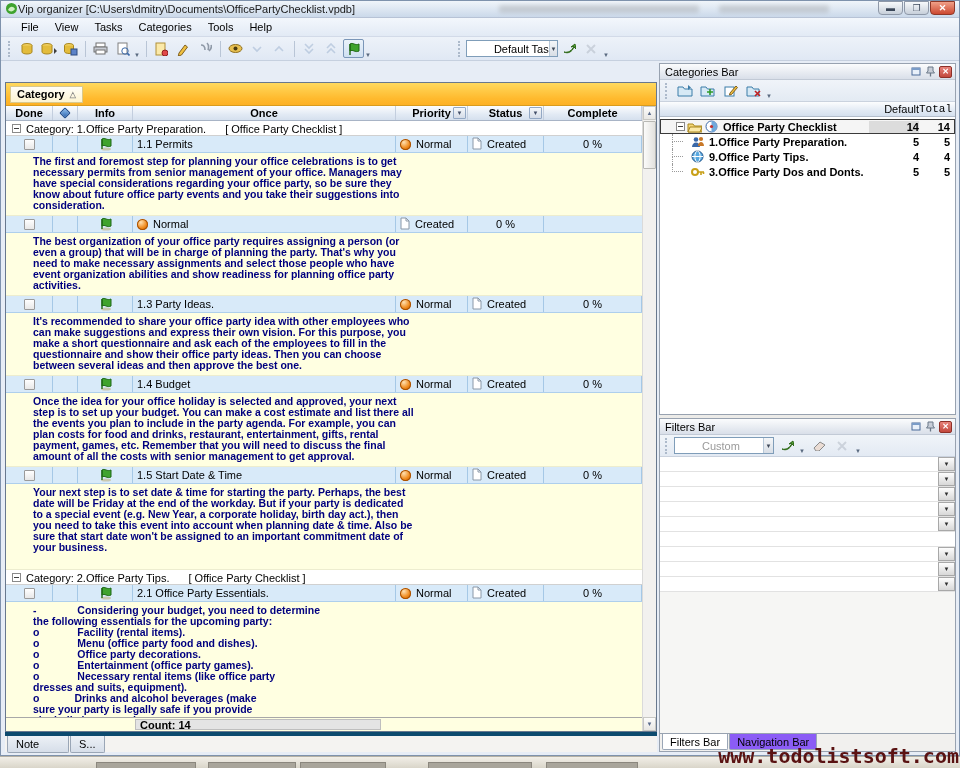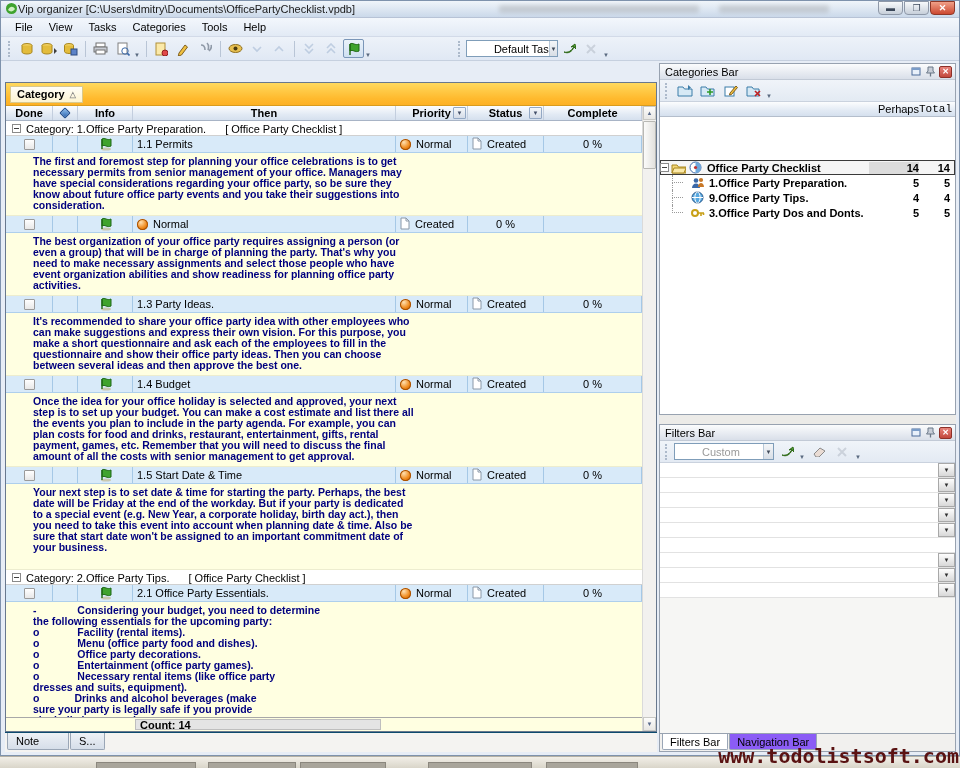--- a/index.html
+++ b/index.html
@@ -11,21 +11,21 @@
   .titlebar{position:relative;height:17px;background:linear-gradient(#F0F5FA,#CBD9EA);
             border-bottom:1px solid #B7C3D6;display:flex;align-items:center;padding-left:4px;}
   .title-text{color:#1a1a1a;white-space:nowrap;}
   .blurblob{position:absolute;background:#8e8e8e;opacity:.30;filter:blur(2px);border-radius:2px;}
   .winbtns{position:absolute;right:4px;top:0;display:flex;gap:1px;}
   .winbtn{width:25px;height:14px;border:1px solid #8E98A8;border-radius:0 0 4px 4px;
           background:linear-gradient(#F7F9FB,#C7CFDA);display:flex;align-items:center;justify-content:center;
           font-size:9px;line-height:8px;color:#3A4658;}
   .winbtn.close{background:linear-gradient(#F0A088,#CC4830);border-color:#8E3828;color:#fff;font-weight:bold;}
   .menubar{height:19px;background:linear-gradient(#F3F7FC,#E2EAF5);border-bottom:1px solid #D2DAE8;
-           display:flex;align-items:center;padding-left:6px;}
+           display:flex;align-items:center;padding-left:12px;}
   .menu-item{padding:2px 8px;cursor:default;}
   .toolbar{height:24px;background:linear-gradient(#EDF2F9,#E0E8F4);border-bottom:1px solid #C6D0DF;
            display:flex;align-items:center;padding-left:4px;gap:1px;}
   .grip{width:4px;height:16px;border-left:2px dotted #ADBACB;margin:0 3px;}
   .tbtn{width:21px;height:19px;display:flex;align-items:center;justify-content:center;}
   .tbtn.disabled svg{opacity:.45;}
   .tbtn.pressed{border:1px solid #7A96B8;background:linear-gradient(#EAF2FA,#CFE0F2);border-radius:2px;}
   .tsep{width:1px;height:16px;background:#B9C5D6;margin:0 3px;}
   .ovf{font-size:6px;color:#5A6A80;align-self:flex-end;margin:0 2px 2px 0;}
   .combo{height:17px;background:#fff;border:1px solid #7F9DB9;display:flex;align-items:center;padding-left:24px;}
@@ -75,25 +75,25 @@
   .count-box{position:absolute;left:129px;width:246px;top:1px;bottom:1px;background:#E4E4E4;
              border:1px solid #BEBEBE;font-weight:bold;padding:0 4px;line-height:11px;}
   
   .vscroll{position:absolute;top:23px;right:0;bottom:0;width:14px;background:#F2F1EF;border-left:1px solid #DADada;}
   .sbtn{height:14px;background:linear-gradient(#FCFCFB,#E8E7E4);border:1px solid #C8C8C4;
         display:flex;align-items:center;justify-content:center;font-size:6px;color:#5A6B8C;}
   .sbtn.down{position:absolute;bottom:0;left:0;right:0;}
   .sthumb{position:absolute;top:15px;left:0;right:0;height:48px;background:linear-gradient(90deg,#FBFBFA,#E2E1DE);
           border:1px solid #B8B8B4;border-radius:1px;}
   
-  .note-tabs{height:20px;background:#F4F3F1;display:flex;align-items:flex-start;padding-left:2px;border-top:1px solid #0c4a6e;}
+  .note-tabs{height:20px;background:#F4F3F1;display:flex;align-items:flex-start;padding-left:2px;border-top:4px solid #0c4a6e;}
   .ntab{height:17px;padding:2px 8px;background:linear-gradient(#EDF1F6,#D6DEE9);border:1px solid #9AA6B6;
         border-top:none;border-radius:0 0 2px 2px;margin-right:1px;}
   
-  .right{flex:1;display:flex;flex-direction:column;gap:9px;background:#ECEBE8;min-width:0;}
+  .right{flex:1;display:flex;flex-direction:column;gap:3px;background:#ECEBE8;min-width:0;}
   .panel{border:1px solid #98A2B0;background:#fff;display:flex;flex-direction:column;min-height:0;}
   .cats{height:352px;flex:none;}
   .filters{flex:1;}
   .ptitle{height:16px;flex:none;background:linear-gradient(#FBFCFD,#D9DFE9);border-bottom:1px solid #C2CAD6;
           display:flex;align-items:center;padding:0 3px 0 5px;}
   .ptitle .pt-label{flex:1;}
   .pbtn{width:13px;height:12px;margin-left:2px;display:flex;align-items:center;justify-content:center;}
   .pbtn.close{background:linear-gradient(#E8837A,#C2473C);border:1px solid #8E3028;border-radius:2px;
               color:#fff;font-size:8px;font-weight:bold;line-height:8px;}
   .ptool{height:22px;flex:none;background:linear-gradient(#F0F4F9,#E3EAF3);border-bottom:1px solid #CAD2DE;
@@ -107,21 +107,21 @@
   .tree-row{height:15px;display:flex;align-items:center;font-weight:bold;position:relative;}
   .tree-row .tr-label{flex:1;margin-left:4px;white-space:nowrap;overflow:hidden;}
   .tr-undone{width:50px;text-align:right;}
   .tr-total{width:36px;text-align:right;padding-right:5px;}
   .tree-row.selected{outline:1px solid #3A3A3A;outline-offset:-1px;background:#F5F5F5;}
   .tree-row.selected .tr-undone{background:#DCDCDC;}
   .tree-row.child{padding-left:28px;}
   .tree-row.child::before{content:"";position:absolute;left:12px;top:0;bottom:50%;width:10px;
                           border-left:1px dotted #9a9a9a;border-bottom:1px dotted #9a9a9a;}
   .tree-row.child.mid::after{content:"";position:absolute;left:12px;top:50%;bottom:0;border-left:1px dotted #9a9a9a;}
-  .tree-row.root{padding-left:0;margin-top:41px;}
+  .tree-row.root{padding-left:16px;}
   .ti{width:15px;height:14px;display:flex;align-items:center;justify-content:center;flex:none;margin-left:2px;}
   
   .frow{height:15px;flex:none;display:flex;border-bottom:1px solid #E2E2E2;}
   .flabel{width:92px;background:#F4F4F2;border-right:1px solid #D8D8D8;display:flex;align-items:center;
           padding-left:6px;white-space:nowrap;overflow:hidden;margin-top:32px;}
   .fval{flex:1;background:#fff;}
   .fdrop{width:17px;background:linear-gradient(#FDFDFD,#D8D8D8);border:1px solid #A8A8A8;
          display:flex;align-items:center;justify-content:center;font-size:6px;color:#303030;}
   .ffiller{flex:1;background:#F6F6F4;}
   .rtabs{height:18px;flex:none;display:flex;align-items:flex-start;border-top:1px solid #98A2B0;background:#F1F0EE;padding-left:2px;}
@@ -289,21 +289,21 @@
             <div class="hc">
                 <span>Done</span>
               </div>
             <div class="hc">
                 <span class="hdiamond"></span>
               </div>
             <div class="hc">
                 <span>Info</span>
               </div>
             <div class="hc">
-                <span>Then</span>
+                <span>Once</span>
               </div>
             <div class="hc">
                 <span>Priority</span>
                 <span class="hdrop">▼</span>
               </div>
             <div class="hc">
                 <span>Status</span>
                 <span class="hdrop">▼</span>
               </div>
             <div class="hc">
@@ -603,21 +603,21 @@
             <span class="tbtn">
                 <svg width="15" height="13">
                   <path d="M1 3h5l1.5 2H13v7H1z" fill="#D6E9F5" stroke="#3A7CA8"></path>
                   <path d="M9 7l5 5M14 7l-5 5" stroke="#C02020" stroke-width="1.6"></path>
                 </svg>
               </span>
             <span class="ovf">▼</span>
           </div>
           <div class="tree-head">
             <span class="sp"></span>
-            <span class="th-undone">Perhaps</span>
+            <span class="th-undone">Default</span>
             <span class="th-total">Total</span>
           </div>
           <div class="tree" id="cat-tree">
               <div class="tree-row root selected">
     <span class="expand"></span>
     <span class="ti">
                   <svg width="16" height="12">
                     <path d="M1 3h5l1.5 2H15v6H1z" fill="#F5D878" stroke="#A8861E"></path>
                     <path d="M1 11l2-5h12l-2 5z" fill="#FBE9A8" stroke="#A8861E"></path>
                   </svg>

